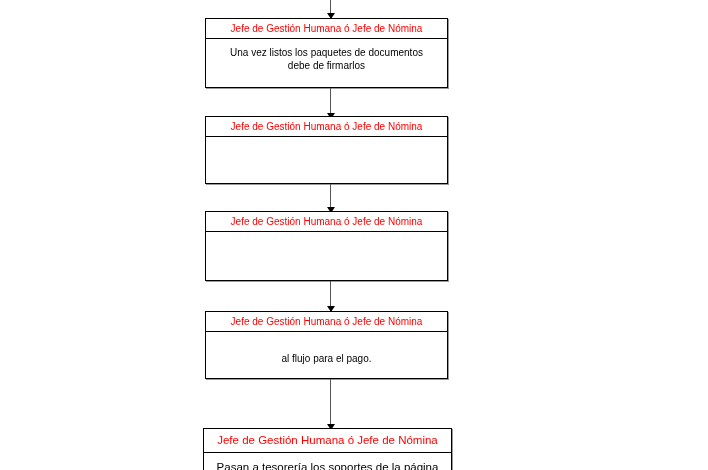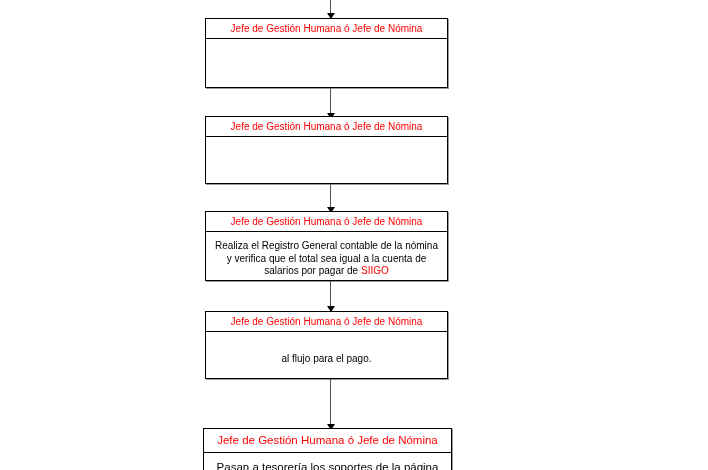--- a/index.html
+++ b/index.html
@@ -87,35 +87,36 @@
 </style>
 </head>
 <body>
 
 <div id="flow">
 
   <div class="conn" style="left:330px; top:0px; height:18px;"></div>
 
   <div class="node" style="left:205px; top:18px; width:243px; height:70px;">
     <div class="node-header">Jefe de Gestión Humana ó Jefe de Nómina</div>
+    <div class="node-body">
+      <span>Una vez listos los paquetes de documentos</span><br>
+      <span>debe de firmarlos</span>
+    </div>
   </div>
 
   <div class="conn" style="left:330px; top:88px; height:30px;"></div>
 
   <div class="node" style="left:205px; top:116px; width:243px; height:68px;">
     <div class="node-header">Jefe de Gestión Humana ó Jefe de Nómina</div>
   </div>
 
   <div class="conn" style="left:330px; top:184px; height:28px;"></div>
 
   <div class="node" style="left:205px; top:211px; width:243px; height:70px;">
     <div class="node-header">Jefe de Gestión Humana ó Jefe de Nómina</div>
-    <div class="node-body">
-      <span>Realiza el Registro General contable de la nómina y verifica que el total sea igual a la cuenta de salarios por pagar de </span><span class="hl">SIIGO</span><span></span>
-    </div>
   </div>
 
   <div class="conn" style="left:330px; top:281px; height:30px;"></div>
 
   <div class="node" style="left:205px; top:311px; width:243px; height:68px;">
     <div class="node-header">Jefe de Gestión Humana ó Jefe de Nómina</div>
     <div class="node-body">
       <br>
       <span>al flujo para el pago.</span>
     </div>

